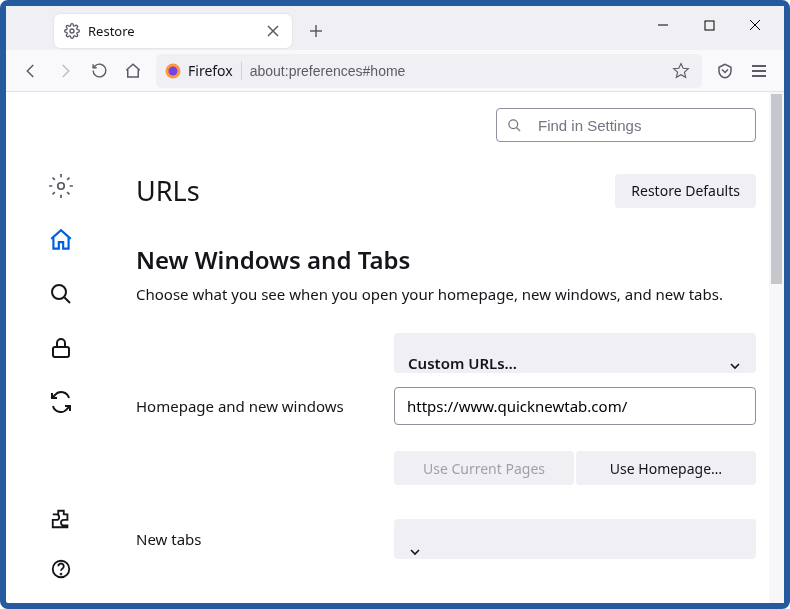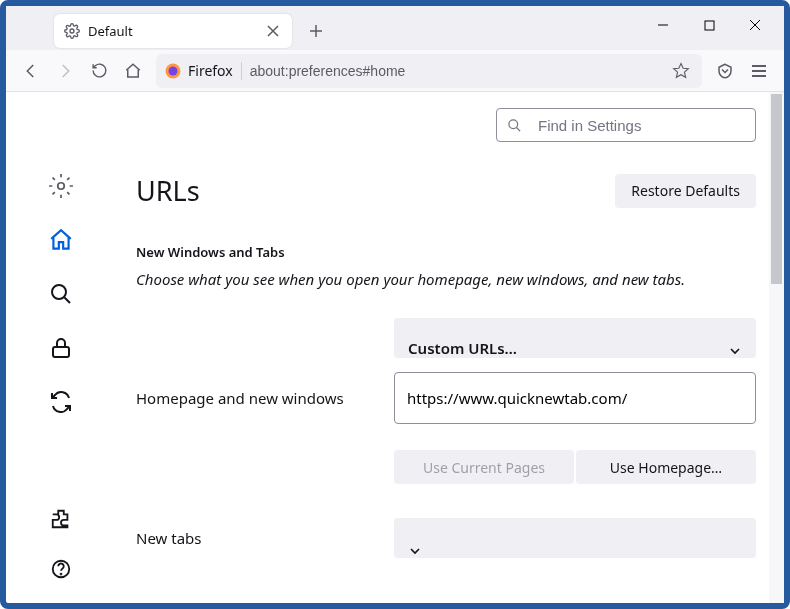--- a/index.html
+++ b/index.html
@@ -27,46 +27,46 @@
 .sicon.active { color: #0060df; }
 .main { flex: 1; padding: 16px 28px 0 20px; overflow-y: auto; position: relative; }
 .search-row { display: flex; justify-content: flex-end; margin-bottom: 30px; }
 .search-box { width: 260px; height: 34px; border: 1px solid #8f8f9d; border-radius: 4px; display: flex; align-items: center; padding: 0 10px; gap: 16px; }
 .search-input { flex: 1; border: none; outline: none; font-size: 15px; color: #5b5b66; background: transparent; }
 .search-input::placeholder { color: #747483; }
 .page-header { display: flex; align-items: center; justify-content: space-between; margin-bottom: 34px; }
 .page-title { font-size: 27px; font-weight: 400; color: #15141a; }
 .btn { height: 34px; padding: 0 16px; background: #f0f0f4; border: none; border-radius: 4px; font-size: 14px; color: #15141a; cursor: pointer; font-family: inherit; }
 .btn.disabled { color: #a0a0ab; cursor: default; }
-.section-title { font-size: 13px; font-weight: 600; margin-bottom: 8px; margin-top: 28px; }
-.section-desc { font-size: 15px; color: #15141a; margin-bottom: 28px; line-height: 1.4; font-style: italic; }
+.section-title { font-size: 24px; font-weight: 600; margin-bottom: 8px; margin-top: 28px; }
+.section-desc { font-size: 15px; color: #15141a; margin-bottom: 28px; line-height: 1.4; }
 .form-row { display: flex; align-items: center; margin-bottom: 14px; }
 .form-label { width: 258px; font-size: 15px; }
 .form-ctrl { flex: 1; }
 .select { width: 100%; height: 40px; background: #f0f0f4; border: none; border-radius: 4px; padding: 0 14px; display: flex; align-items: flex-end; justify-content: space-between; cursor: pointer; font-size: 15px; font-weight: 600; }
 .select-light { font-weight: 500; }
-.text-input { width: 100%; height: 52px; border: 1px solid #8f8f9d; border-radius: 4px; padding: 0 12px; font-size: 15px; font-family: inherit; outline: none; }
+.text-input { width: 100%; height: 38px; border: 1px solid #8f8f9d; border-radius: 4px; padding: 0 12px; font-size: 15px; font-family: inherit; outline: none; }
 .btn-row { display: flex; gap: 2px; margin: 12px 0 20px 0; }
 .scrollbar-track { position: absolute; right: 0; top: 0; width: 15px; height: 100%; background: #f7f7f9; }
 .scrollbar-thumb { position: absolute; right: 2px; top: 2px; width: 11px; height: 190px; background: #c6c6cd; border-radius: 0; }
 svg { display: block; }
 </style>
 </head>
 <body>
 
 <div class="window">
   <div class="titlebar">
     <div class="tab">
       <span>
         <svg width="16" height="16" viewBox="0 0 24 24" fill="none" stroke="#5b5b66" stroke-width="2">
             <circle cx="12" cy="12" r="3"></circle>
             <path d="M19.4 15a1.7 1.7 0 0 0 .3 1.8l.1.1a2 2 0 1 1-2.8 2.8l-.1-.1a1.7 1.7 0 0 0-1.8-.3 1.7 1.7 0 0 0-1 1.5V21a2 2 0 1 1-4 0v-.1a1.7 1.7 0 0 0-1.1-1.5 1.7 1.7 0 0 0-1.8.3l-.1.1a2 2 0 1 1-2.8-2.8l.1-.1a1.7 1.7 0 0 0 .3-1.8 1.7 1.7 0 0 0-1.5-1H3a2 2 0 1 1 0-4h.1a1.7 1.7 0 0 0 1.5-1.1 1.7 1.7 0 0 0-.3-1.8l-.1-.1a2 2 0 1 1 2.8-2.8l.1.1a1.7 1.7 0 0 0 1.8.3H9a1.7 1.7 0 0 0 1-1.5V3a2 2 0 1 1 4 0v.1a1.7 1.7 0 0 0 1 1.5 1.7 1.7 0 0 0 1.8-.3l.1-.1a2 2 0 1 1 2.8 2.8l-.1.1a1.7 1.7 0 0 0-.3 1.8V9a1.7 1.7 0 0 0 1.5 1H21a2 2 0 1 1 0 4h-.1a1.7 1.7 0 0 0-1.5 1z"></path>
           </svg>
       </span>
-      <span class="tab-title">Default</span>
+      <span class="tab-title">Restore</span>
       <span class="tab-close">
         <svg width="12" height="12" viewBox="0 0 12 12">
             <path d="M1 1 L11 11 M11 1 L1 11" stroke="#5b5b66" stroke-width="1.5"></path>
           </svg>
       </span>
     </div>
     <div class="newtab-btn">
       <svg width="14" height="14" viewBox="0 0 14 14">
           <path d="M7 1 V13 M1 7 H13" stroke="#5b5b66" stroke-width="1.5"></path>
         </svg>

